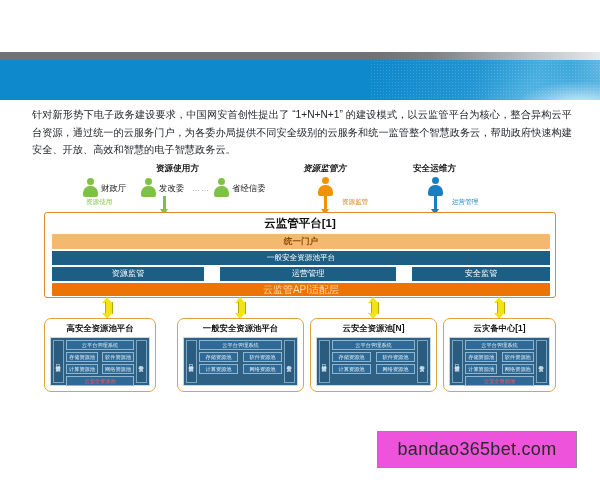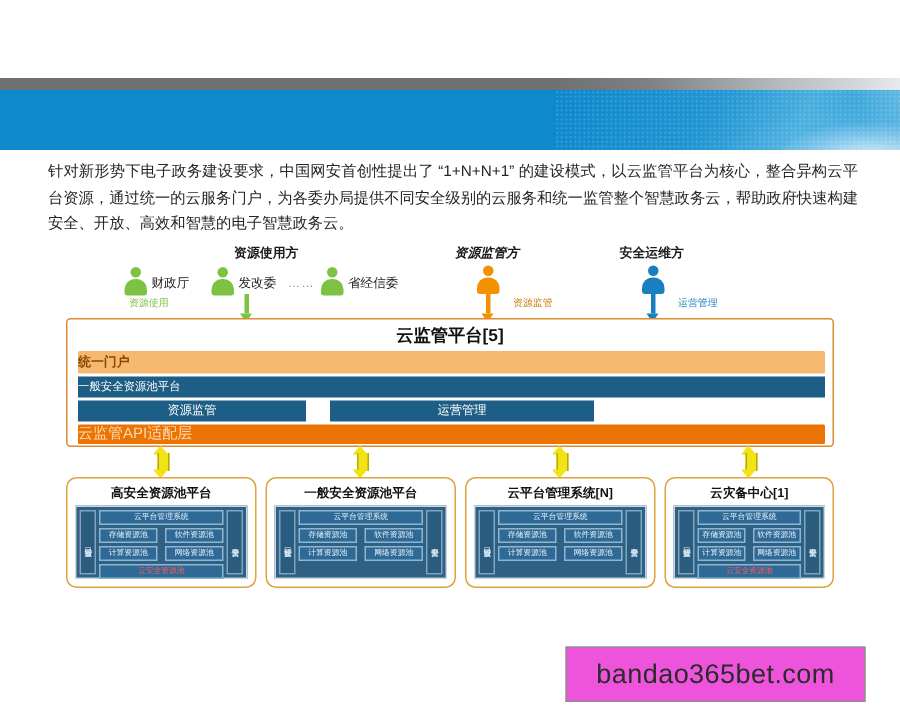--- a/index.html
+++ b/index.html
@@ -57,21 +57,21 @@
     border-left:4.5px solid transparent;border-right:4.5px solid transparent;}
   .a-green .shaft{background:#7dc242;} .a-green .head{border-top:6px solid #7dc242;}
   .a-orange .shaft{background:#f39200;} .a-orange .head{border-top:6px solid #f39200;}
   .a-blue .shaft{background:#1a7fc1;} .a-blue .head{border-top:6px solid #1a7fc1;}
 
   
   .platform{position:absolute;left:44px;top:212px;width:512px;height:86px;
     border:1.6px solid #e08a2e;border-radius:3px;background:#fff;box-sizing:border-box;}
   .plat-title{position:absolute;left:0;top:3px;width:100%;text-align:center;
     font-size:11.5px;font-weight:bold;color:#111;}
-  .bar{position:absolute;box-sizing:border-box;white-space:nowrap;}
+  .bar{position:absolute;box-sizing:border-box;text-align:center;white-space:nowrap;}
   .bar-portal{left:7px;top:21px;width:498px;height:15px;background:#f5b870;
     line-height:15px;font-size:8.6px;font-weight:bold;color:#8a4b00;border-radius:1px;}
   .bar-eval{left:7px;top:38px;width:498px;height:14px;background:#1d5e85;
     line-height:14px;font-size:7.6px;color:#fff;}
   .col{position:absolute;top:54px;height:14px;background:#1d5e85;line-height:14px;
     font-size:8.2px;color:#fff;text-align:center;box-sizing:border-box;}
   .col-1{left:7px;width:152px;}
   .col-2{left:175px;width:176px;}
   .col-3{left:367px;width:138px;}
   .bar-api{left:7px;top:70px;width:498px;height:13px;background:#ec7404;
@@ -82,21 +82,21 @@
   .dbl .stem{position:absolute;left:2.5px;top:5px;width:6px;height:12px;
     background:#f2e317;border-left:1px solid #b8aa00;border-right:1px solid #b8aa00;}
   .dbl .up,.dbl .dn{position:absolute;left:0;width:0;height:0;
     border-left:5.5px solid transparent;border-right:5.5px solid transparent;}
   .dbl .up{top:0;border-bottom:6px solid #f2e317;}
   .dbl .dn{bottom:0;border-top:6px solid #f2e317;}
 
   
   .pool{position:absolute;top:318px;height:74px;border:1.4px solid #e0a23e;
     border-radius:7px;background:#fff;box-sizing:border-box;}
-  .pool-1{left:44px;width:127px;padding-left:14px;}
+  .pool-1{left:44px;width:112px;padding-left:14px;}
   .pool-2{left:177px;width:127px;}
   .pool-3{left:310px;width:127px;}
   .pool-4{left:443px;width:113px;}
   .pool-title{position:absolute;left:0;top:4px;width:100%;text-align:center;
     font-size:8.4px;font-weight:bold;color:#111;white-space:nowrap;}
   .pool-inner{position:absolute;left:5px;top:18px;right:5px;bottom:5px;
     background:#2e6183;border:1px solid #c9d6df;box-sizing:border-box;}
   .side{position:absolute;top:2px;bottom:2px;width:11px;background:#2a5c80;
     border:1px solid #7fa6c0;box-sizing:border-box;
     font-size:5.2px;color:#dbe9f4;line-height:6px;text-align:center;
@@ -190,25 +190,26 @@
         <div class="body"></div>
     </div>
     <div class="flow-lbl fl-blue" style="left:452px;top:35px;">运营管理</div>
     <div class="arrow-dn a-blue" style="left:431px;top:33px;height:19px;">
       <div class="shaft" style="height:13px;"></div>
         <div class="head" style="top:13px;"></div>
     </div>
   </div>
 
   <div class="platform">
-    <div class="plat-title">云监管平台[5]</div>
+    <div class="plat-title">云监管平台[1]</div>
     <div class="bar bar-portal">统一门户</div>
     <div class="bar bar-eval">一般安全资源池平台</div>
     <div class="col col-1">资源监管</div>
     <div class="col col-2">运营管理</div>
+    <div class="col col-3">安全监管</div>
     <div class="bar bar-api">云监管API适配层</div>
   </div>
 
   <div class="dbl" style="left:102px;top:297px;">
     <div class="up"></div>
       <div class="stem"></div>
       <div class="dn"></div>
   </div>
   <div class="dbl" style="left:235px;top:297px;">
     <div class="up"></div>
@@ -251,21 +252,21 @@
         <div class="cbar cb-top">云平台管理系统</div>
         <div class="cbar cb-a">存储资源池</div>
         <div class="cbar cb-b">软件资源池</div>
         <div class="cbar cb-c">计算资源池</div>
         <div class="cbar cb-d">网络资源池</div>
       </div>
     </div>
   </div>
 
   <div class="pool pool-3">
-    <div class="pool-title">云平台管理系统[N]</div>
+    <div class="pool-title">云安全资源池[N]</div>
     <div class="pool-inner">
       <div class="side side-l">云监管接口</div>
       <div class="side side-r">平台安全</div>
       <div class="core">
         <div class="cbar cb-top">云平台管理系统</div>
         <div class="cbar cb-a">存储资源池</div>
         <div class="cbar cb-b">软件资源池</div>
         <div class="cbar cb-c">计算资源池</div>
         <div class="cbar cb-d">网络资源池</div>
       </div>

